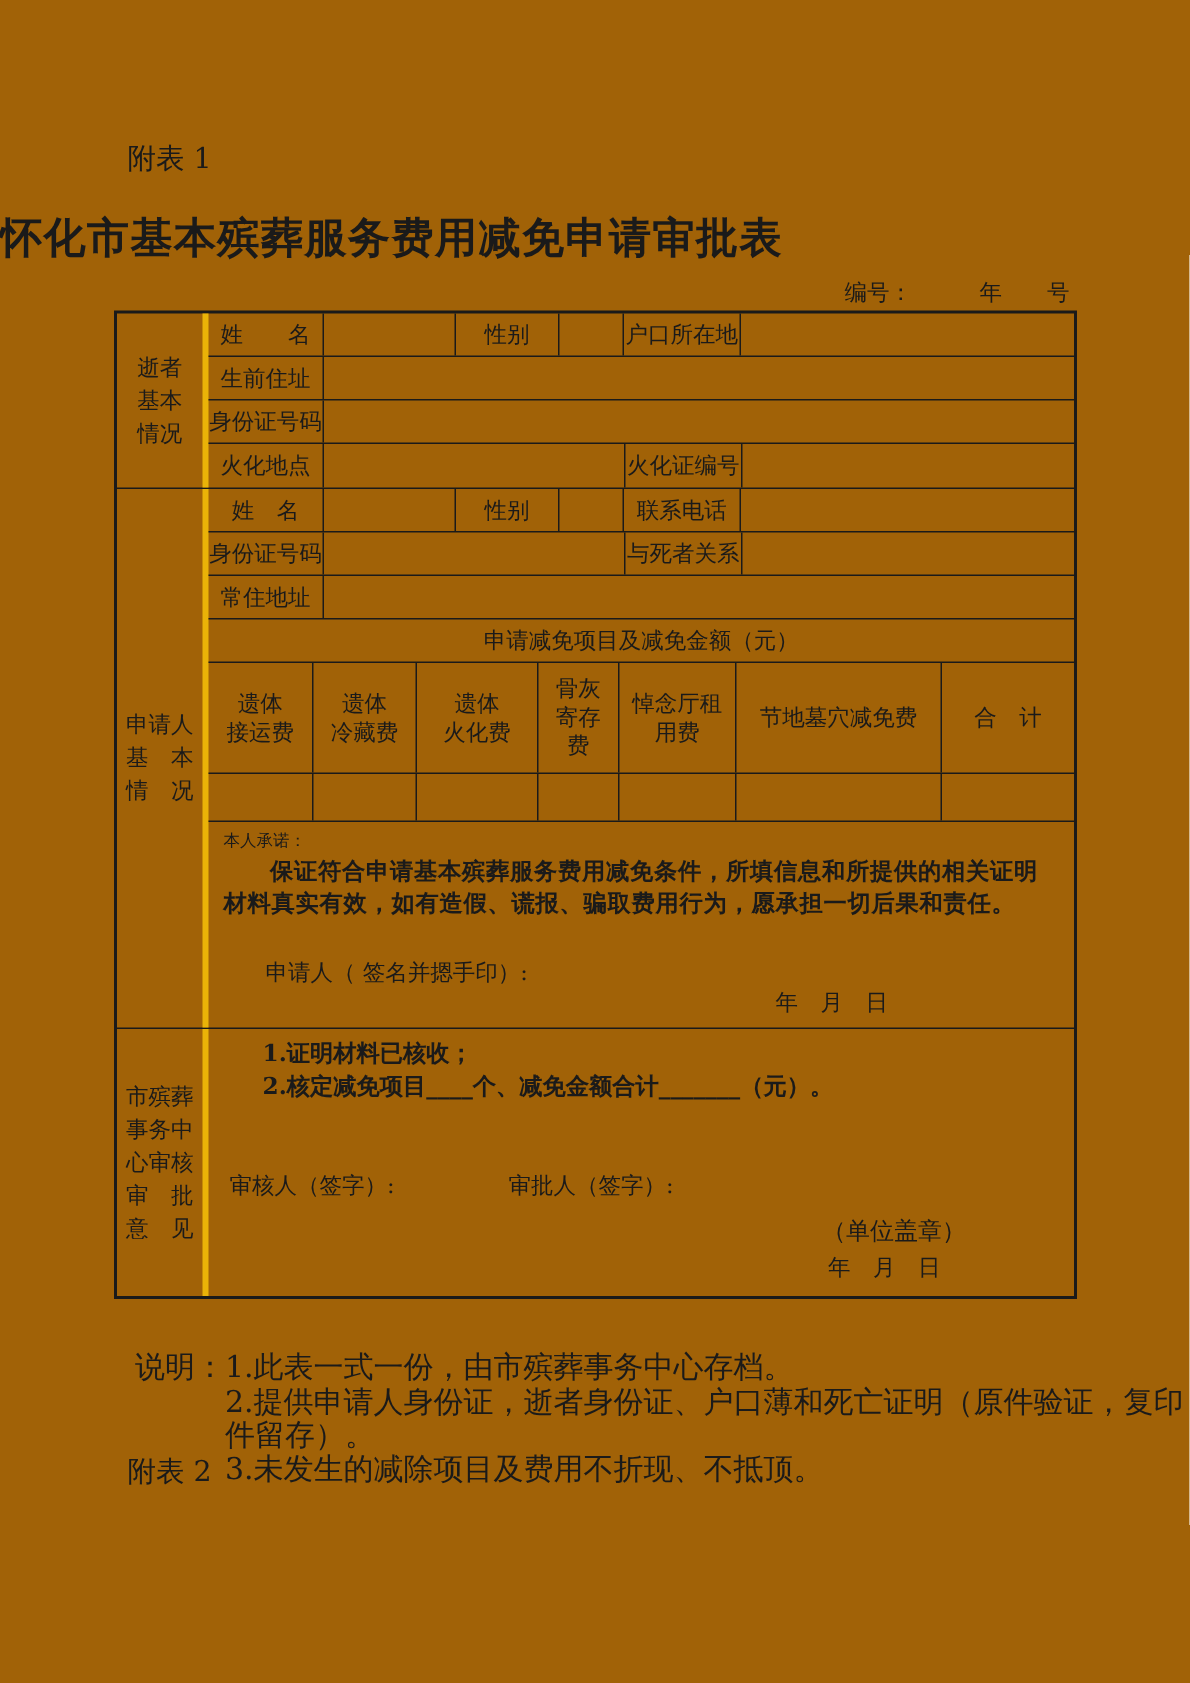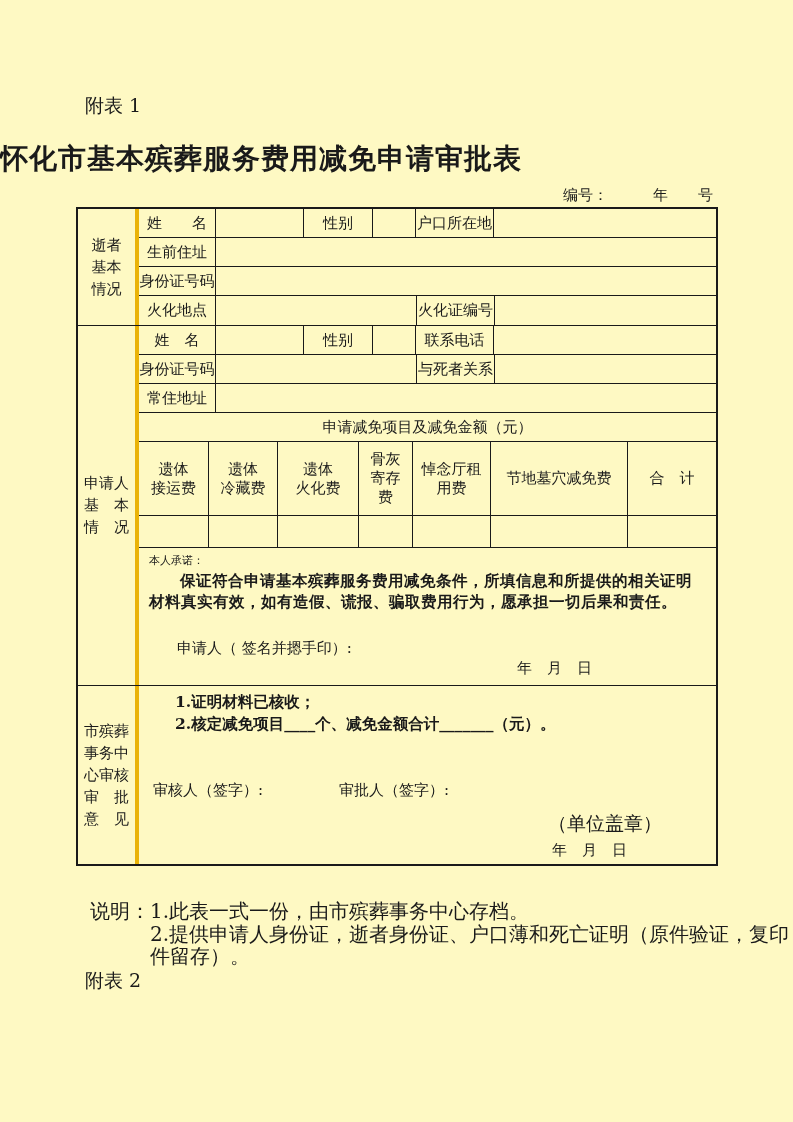--- a/index.html
+++ b/index.html
@@ -1,17 +1,17 @@
 <!DOCTYPE html>
 <html><head>
 <meta charset="utf-8">
 <style>
   html,body { margin:0; padding:0; background:#ffffff; }
   .sheet {
-    position:relative; width:793px; height:1122px; background:#fef9c3;
+    position:relative; width:793px; height:1122px; background:#a16207;
     font-family:"DejaVu Serif","Liberation Serif",serif; color:#1a1a1a;
     overflow:hidden;
   }
   .attach { position:absolute; left:85px; font-size:19px; }
   .attach1 { top:93px; }
   .attach2 { top:968px; }
   .title {
     position:absolute; top:140px; left:0; width:100%; text-align:left;
     font-size:28px; font-weight:bold; letter-spacing:1px;
     font-family:"DejaVu Sans","Liberation Sans",sans-serif;
@@ -63,21 +63,21 @@
     font-weight:bold; font-size:15.5px; line-height:21px;
     text-indent:2em; letter-spacing:0.5px; margin-top:2px;
   }
   .commit-sign { margin-top:27px; margin-left:28px; font-size:15px; }
   .commit-date { margin-top:1px; margin-left:368px; font-size:15px; }
   .review-body { display:block; height:178px; padding:5px 10px 0 0; text-align:left; }
   .review-line { font-weight:bold; font-size:15.5px; line-height:22px; margin-left:36px; }
   .review-signers { margin-top:46px; display:flex; font-size:15px; }
   .review-signers .s1 { margin-left:14px; }
   .review-signers .s2 { margin-left:76px; }
-  .review-seal { margin-top:11px; margin-left:409px; font-size:19px; }
+  .review-seal { margin-top:11px; margin-left:409px; font-size:16px; }
   .review-date { margin-top:4px; margin-left:413px; font-size:15px; }
   .notes { position:absolute; left:90px; top:900px; font-size:20px; display:flex; line-height:22.5px; }
   .notes-label { flex:0 0 auto; }
   .notes-items { margin:0; padding:0; list-style:none; }
 </style>
 </head>
 <body>
 
 <div class="sheet">
 
@@ -220,18 +220,19 @@
       </div>
     </div>
 
   </div>
 
   <div class="notes">
     <div class="notes-label">说明：</div>
     <ul class="notes-items">
       <li>1.此表一式一份，由市殡葬事务中心存档。</li>
       <li>2.提供申请人身份证，逝者身份证、户口薄和死亡证明（原件验证，复印件留存）。</li>
+      <li>3.未发生的减除项目及费用不折现、不抵顶。</li>
     </ul>
   </div>
 
   <div class="attach attach2">附表 2</div>
 
 </div>
 
 </body></html>

